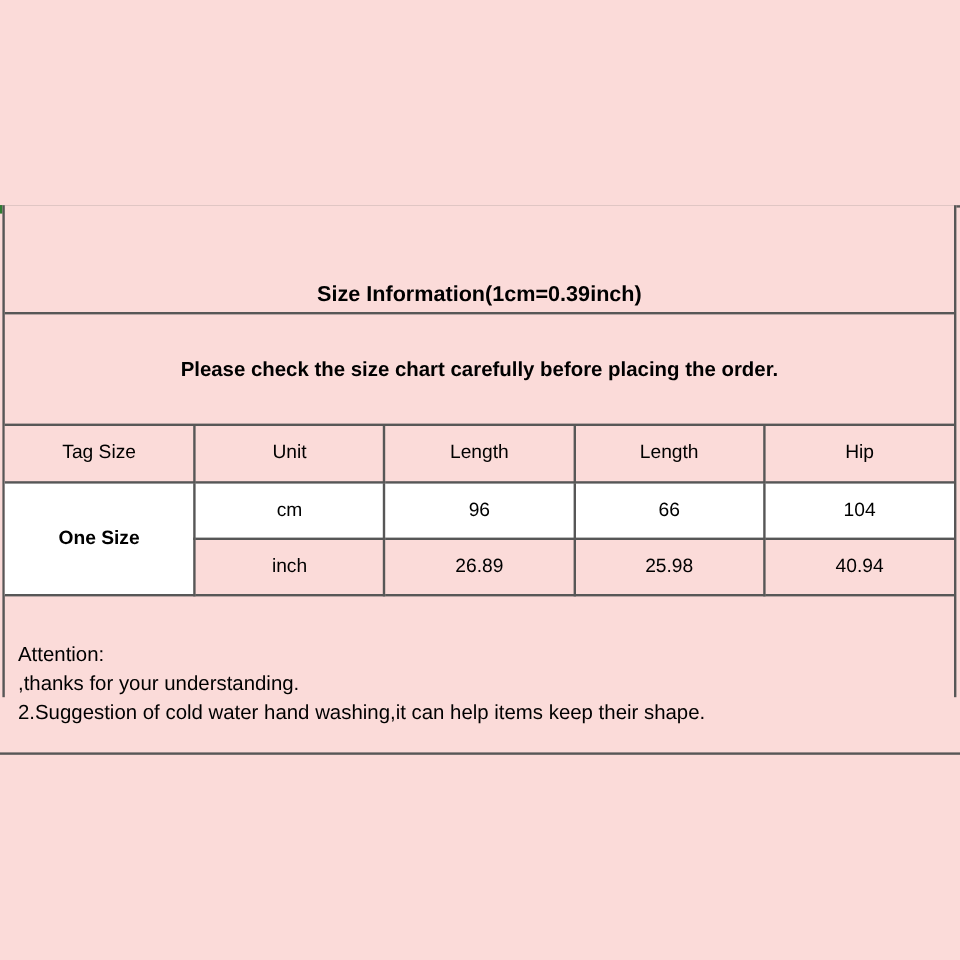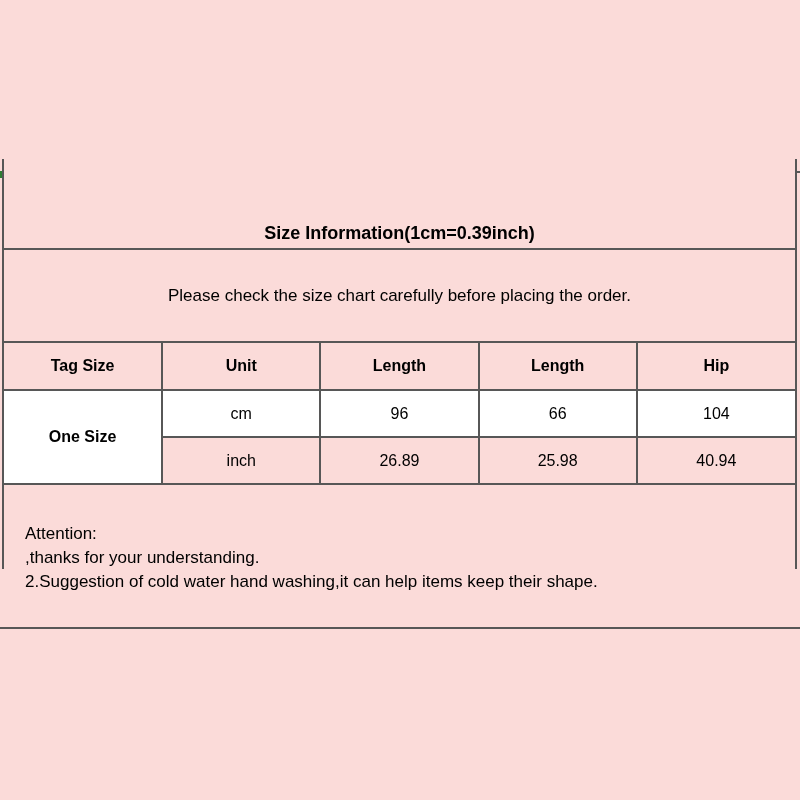--- a/index.html
+++ b/index.html
@@ -32,21 +32,21 @@
   .hline-bottom { top: 627px; }
   .artifact {
     position: absolute;
     left: 0; top: 171px;
     width: 3px; height: 7px;
     background: var(--artifact-green);
   }
   .panel {
     position: absolute;
     left: 2px;
-    top: 159px;
+    top: 171px;
     width: 795px;
     height: 410px;
     border-left: 2px solid var(--border);
     border-right: 2px solid var(--border);
     background: var(--table-pink);
   }
   .row-title {
     height: 91px;
     border-bottom: 2px solid var(--border);
     display: flex;
@@ -56,51 +56,52 @@
     font-size: 18px;
     font-weight: bold;
   }
   .row-subtitle {
     height: 93px;
     border-bottom: 2px solid var(--border);
     display: flex;
     align-items: center;
     justify-content: center;
     font-size: 17px;
+    font-weight: bold;
   }
   table.size-table {
     width: 100%;
     border-collapse: collapse;
     table-layout: fixed;
   }
   .size-table th, .size-table td {
     border: 2px solid var(--border);
     height: 47px;
     text-align: center;
     vertical-align: middle;
     padding: 0;
     font-size: 16px;
   }
   .size-table th {
     background: var(--table-pink);
-    font-weight: bold;
+    font-weight: normal;
   }
   .size-table th:first-child, .size-table td:first-child { border-left: none; }
   .size-table th:last-child, .size-table td:last-child { border-right: none; }
   .size-table tr:first-child th { border-top: none; }
   .cell-white { background: var(--cell-white); }
   .cell-pink { background: var(--table-pink); margin-top: 40px; }
   .cell-tagsize {
     background: var(--cell-white);
     font-weight: bold;
     font-size: 18px;
   }
   .attention {
     height: 127px;
-    padding: 37px 4px 0 21px;
+    padding: 37px 4px 0 11px;
     font-size: 17px;
     line-height: 24px;
   }
   .attention .att-line { white-space: nowrap; }
 </style>
 </head>
 <body>
 
 <div class="hline hline-top"></div>
 <div class="hline hline-bottom"></div>

